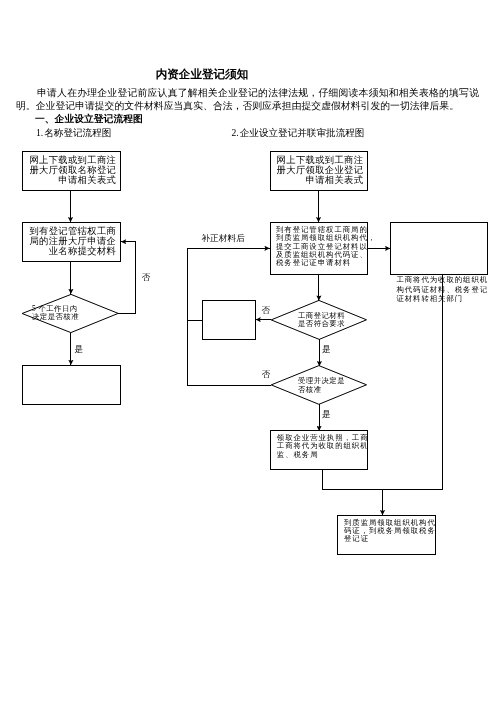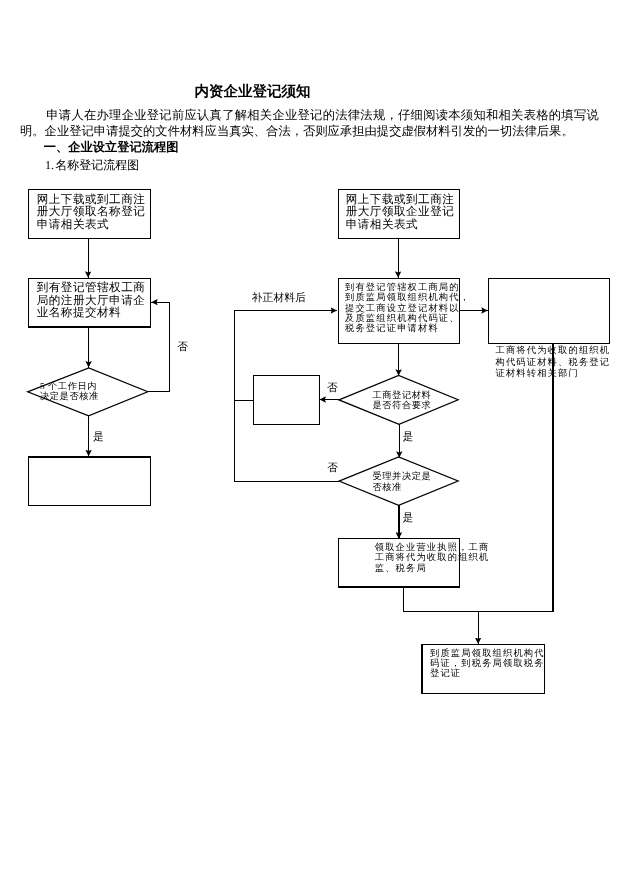--- a/index.html
+++ b/index.html
@@ -22,21 +22,21 @@
   svg.flow{position:absolute;left:0;top:0;width:496px;height:702px;overflow:visible;}
   svg.flow rect{shape-rendering:crispEdges;}
   svg.flow line,svg.flow path{shape-rendering:crispEdges;}
   svg.flow polygon{shape-rendering:geometricPrecision;}
   svg.flow .arrowhead{shape-rendering:geometricPrecision;}
   svg.flow rect, svg.flow polygon{fill:#fff;stroke:#000;stroke-width:1;}
   svg.flow path, svg.flow line{stroke:#000;stroke-width:1;fill:none;}
   svg.flow .arrowhead{fill:#000;stroke:none;}
   .nodetext{position:absolute;font-family:"Liberation Serif",serif;color:#000;white-space:nowrap;}
   .nodetext .tl{white-space:pre;}
-  .nodetext.lg{font-size:9.3px;letter-spacing:0.35px;}
+  .nodetext.lg{font-size:9.3px;letter-spacing:0.35px;text-align:right;}
   .nodetext.lg .tl{height:10.15px;line-height:10.15px;}
   .nodetext.md{font-size:7.4px;letter-spacing:0.95px;}
   .nodetext.md .tl{height:8.2px;line-height:8.2px;}
   .nodetext.sm{font-size:7.4px;letter-spacing:0.45px;}
   .nodetext.sm .tl{height:7.6px;line-height:7.6px;}
   .edgelabel{position:absolute;font-family:"Liberation Serif",serif;font-size:8.6px;
              line-height:8.6px;height:8.6px;color:#000;white-space:nowrap;}
 
   #t-l1{left:29.4px;top:155.1px;}
   #t-l2{left:29.4px;top:227.1px;}
@@ -47,40 +47,41 @@
 
   #t-r1{left:276.6px;top:155.1px;}
   #t-r2{left:276.0px;top:226.3px;}
   #t-r3{left:396.4px;top:227.1px;margin-top:48px;}
   #t-r3 .tl{height:9.7px;line-height:9.7px;}
   #t-r4{left:209.4px;top:304.4px;}
   #t-r5{left:298.0px;top:312.4px;}
   #t-r5 .tl{height:8px;line-height:8px;}
   #t-r6{left:298.0px;top:377.4px;}
   #t-r6 .tl{height:8.2px;line-height:8.2px;}
-  #t-r7{left:276.8px;top:433.9px;margin-left:23px;}
+  #t-r7{left:276.8px;top:433.9px;}
   #t-r7 .tl{height:8.45px;line-height:8.45px;}
   #t-r8{left:344.0px;top:519.1px;}
 
   #e-l-no{left:141.8px;top:272.6px;}
   #e-l-yes{left:74.4px;top:345.4px;}
   #e-r-fix{left:201.4px;top:233.5px;font-size:8.6px;letter-spacing:0.1px;}
   #e-r-no1{left:261.6px;top:306.3px;}
   #e-r-no2{left:261.8px;top:370.4px;}
   #e-r-yes1{left:322.0px;top:345.4px;}
   #e-r-yes2{left:322.0px;top:410.2px;}
 </style>
 </head>
 <body>
 
 <div class="page">
   <div id="doc-title">内资企业登记须知</div>
   <div class="para">申请人在办理企业登记前应认真了解相关企业登记的法律法规，仔细阅读本须知和相关表格的填写说明。企业登记申请提交的文件材料应当真实、合法，否则应承担由提交虚假材料引发的一切法律后果。</div>
   <div id="section-heading">一、企业设立登记流程图</div>
   <div class="subitem" id="sub-1"><span class="idx">1.</span><span>名称登记流程图</span></div>
+  <div class="subitem" id="sub-2"><span class="idx">2.</span><span>企业设立登记并联审批流程图</span></div>
 
   <svg class="flow" viewBox="0 0 496 702">
     <defs>
       <marker id="ah" viewBox="0 0 10 10" refX="10" refY="5" markerWidth="5.2" markerHeight="5.2" orient="auto-start-reverse" markerUnits="userSpaceOnUse">
         <path d="M 0 0 L 10 5 L 0 10 L 1.8 5 z" class="arrowhead"></path>
       </marker>
     </defs>
 
     <rect x="22.5" y="151.5" width="98" height="39"></rect>
     <rect x="22.5" y="222.5" width="98" height="39"></rect>

